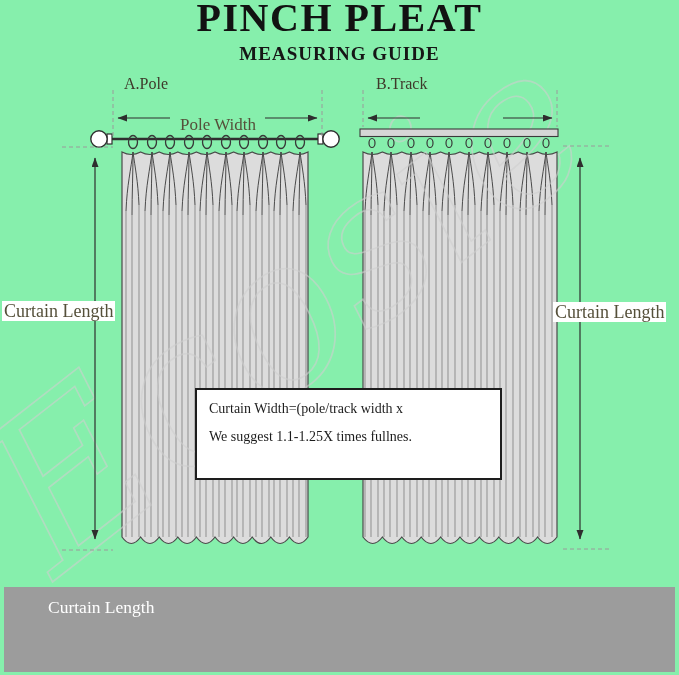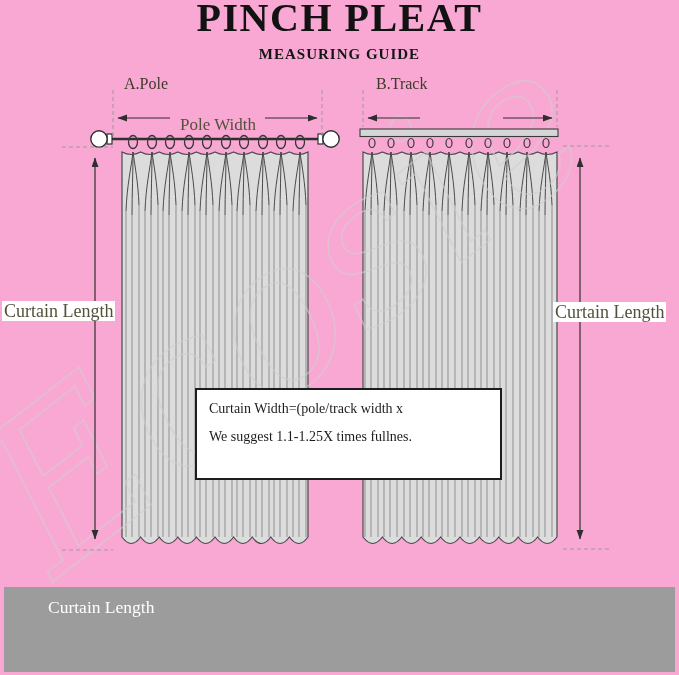--- a/index.html
+++ b/index.html
@@ -1,23 +1,23 @@
 <!DOCTYPE html>
 <html><head>
 <meta charset="utf-8">
 <style>
   html,body{margin:0;padding:0;background:#ffffff;}
   body{width:679px;height:675px;overflow:hidden;font-family:"Liberation Serif",serif;}
-  .canvas{position:relative;width:679px;height:675px;background:#f9a8d4;}
+  .canvas{position:relative;width:679px;height:675px;background:#86efac;}
   svg.diagram{position:absolute;left:0;top:0;}
 
   .title{position:absolute;left:0;right:0;top:-4px;text-align:center;
          font-weight:bold;font-size:40px;line-height:44px;letter-spacing:1.5px;color:#121212;}
   .subtitle{position:absolute;left:0;right:0;top:42px;text-align:center;
-         font-weight:bold;font-size:15px;line-height:24px;letter-spacing:1px;color:#161616;}
+         font-weight:bold;font-size:19px;line-height:24px;letter-spacing:1px;color:#161616;}
 
   .sec-label{position:absolute;font-size:16px;line-height:24px;color:#3e392a;}
   #secA{left:124px;top:72px;}
   #secB{left:376px;top:72px;text-align:right;}
 
   .dim-label{position:absolute;font-size:17px;line-height:19px;color:#55503a;text-align:center;}
   #poleWidth{left:166px;top:109px;width:104px;margin-top:6px;}
   #trackWidth{left:410px;top:109px;width:104px;}
 
   .len-label{position:absolute;font-size:18px;line-height:20px;color:#55503a;

